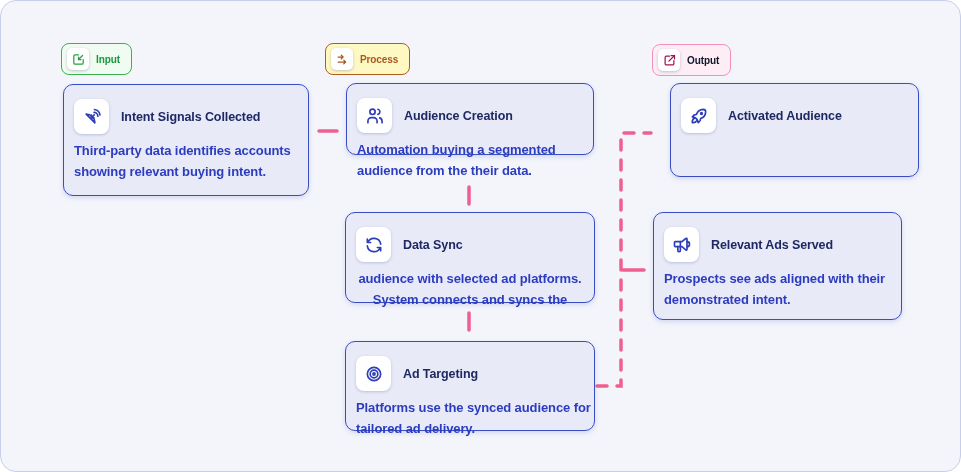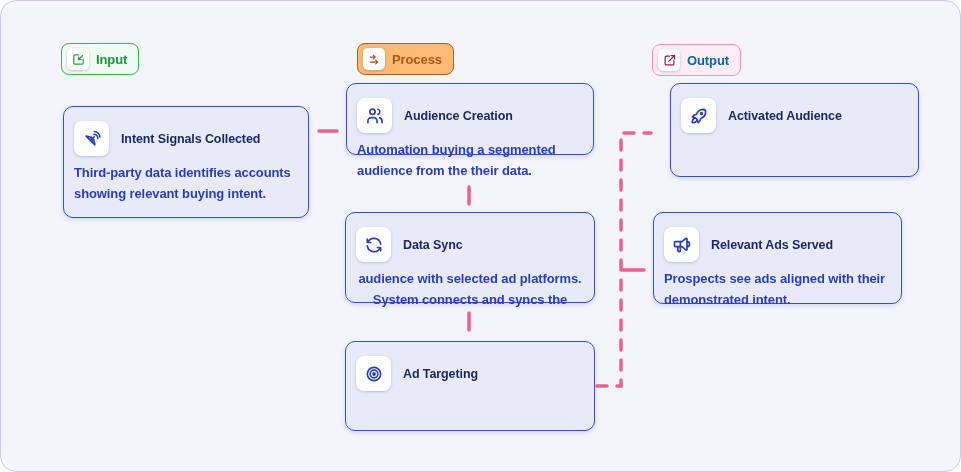--- a/index.html
+++ b/index.html
@@ -13,49 +13,49 @@
 
   .badge {
     position:absolute; height:32px; display:flex; align-items:center; gap:7px;
     padding:0 11px 0 5px; border-radius:8px; border:1.5px solid; background:#fff;
   }
   .badge-tile {
     width:22px; height:22px; border-radius:5px; background:#ffffff;
     display:flex; align-items:center; justify-content:center;
     box-shadow:0 1px 3px rgba(30,41,99,.25);
   }
-  .badge-label { font-size:13px; font-weight:700; letter-spacing:-0.1px; }
+  .badge-label { font-size:10px; font-weight:700; letter-spacing:-0.1px; }
   .badge-input   { left:60px;  top:42px; border-color:#3ab34c; background:#f0fbf1; }
   .badge-input .badge-label { color:#17993b; }
-  .badge-process { left:356px; top:42px; border-color:#b05c1e; background:#fdba74; }
+  .badge-process { left:324px; top:42px; border-color:#b05c1e; background:#fef9c3; }
   .badge-process .badge-label { color:#a9561f; }
   .badge-output  { left:651px; top:43px; border-color:#f590ba; background:#fdedf5; }
-  .badge-output .badge-label { color:#0369a1; }
+  .badge-output .badge-label { color:#0f172a; }
 
   .card {
     position:absolute; background:#e8eaf8; border:1.5px solid #3a4ec4;
     border-radius:10px; padding:14px 10px; box-shadow:0 2px 5px rgba(58,78,196,.18);
   }
   .card-head { display:flex; align-items:center; gap:12px; }
   .icon-tile {
     width:35px; height:35px; border-radius:8px; background:#ffffff; flex:0 0 auto;
     display:flex; align-items:center; justify-content:center;
     box-shadow:0 1px 3px rgba(30,41,99,.22);
   }
   .card-title { font-size:12.5px; font-weight:700; color:#1e2963; letter-spacing:-0.1px; }
   .card-body { margin-top:6px; font-size:13px; font-weight:600; color:#2c3cbf;
                line-height:21px; letter-spacing:-0.1px; }
   .bl { display:block; white-space:nowrap; }
 
-  .card-intent      { left:62px;  top:83px;  width:246px; height:112px;margin-top:22px; }
+  .card-intent      { left:62px;  top:83px;  width:246px; height:112px; }
   .card-audience    { left:345px; top:82px;  width:248px; height:72px; }
   .card-datasync    { left:344px; top:211px; width:250px; height:91px;text-align:center; }
   .card-adtargeting { left:344px; top:340px; width:250px; height:90px; }
   .card-activated   { left:669px; top:82px;  width:249px; height:94px; }
-  .card-relevant    { left:652px; top:211px; width:249px; height:92px; }
+  .card-relevant    { left:652px; top:211px; width:249px; height:108px; }
 
   .icon-blue   { stroke:#2e3eb8; }
   .icon-green  { stroke:#2ba03f; }
   .icon-orange { stroke:#a9561f; }
   .icon-pink   { stroke:#a81355; }
   .ic { fill:none; stroke-width:2; stroke-linecap:round; stroke-linejoin:round; }
 </style>
 </head>
 <body>
 
@@ -160,20 +160,24 @@
     <div class="card-head">
       <div class="icon-tile">
         <svg class="ic icon-blue" width="20" height="20" viewBox="0 0 24 24">
           <circle cx="12" cy="12" r="8"></circle>
           <circle cx="12" cy="12" r="4.6"></circle>
           <circle cx="12" cy="12" r="1.3"></circle>
         </svg>
       </div>
       <div class="card-title">Ad Targeting</div>
     </div>
+    <div class="card-body">
+      <span class="bl">Platforms use the synced audience for</span>
+      <span class="bl">tailored ad delivery.</span>
+    </div>
   </div>
 
   <div class="card card-activated">
     <div class="card-head">
       <div class="icon-tile">
         <svg class="ic icon-blue" width="20" height="20" viewBox="0 0 24 24">
           <path d="M4 13a8 8 0 0 1 7 7 6 6 0 0 0 3-5 9 9 0 0 0 6-8 3 3 0 0 0-3-3 9 9 0 0 0-8 6 6 6 0 0 0-5 3"></path>
           <path d="M7 14a6 6 0 0 0-3 6 6 6 0 0 0 6-3"></path>
           <circle cx="15" cy="9" r="1"></circle>
         </svg>

